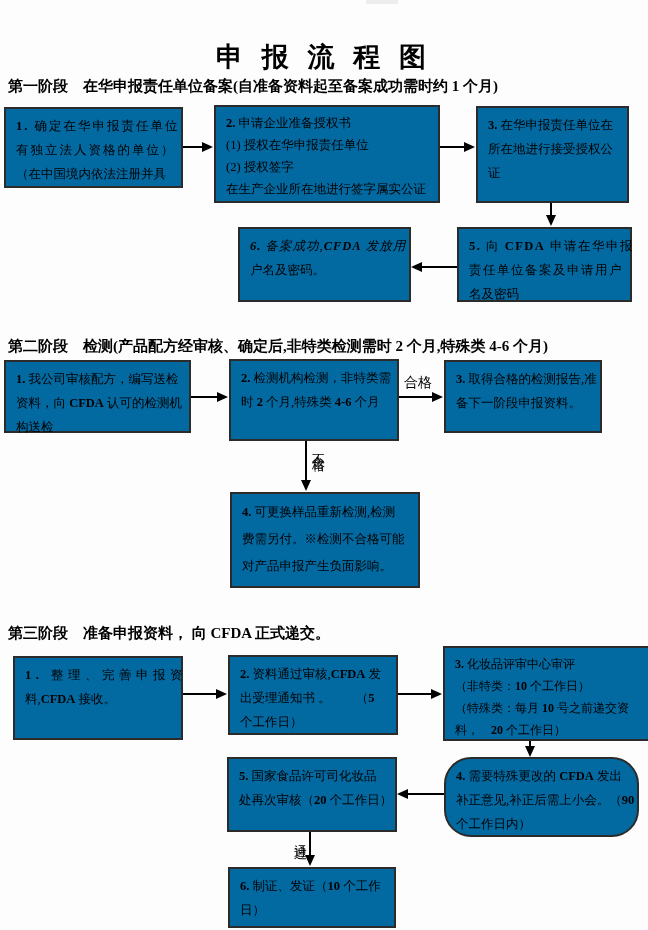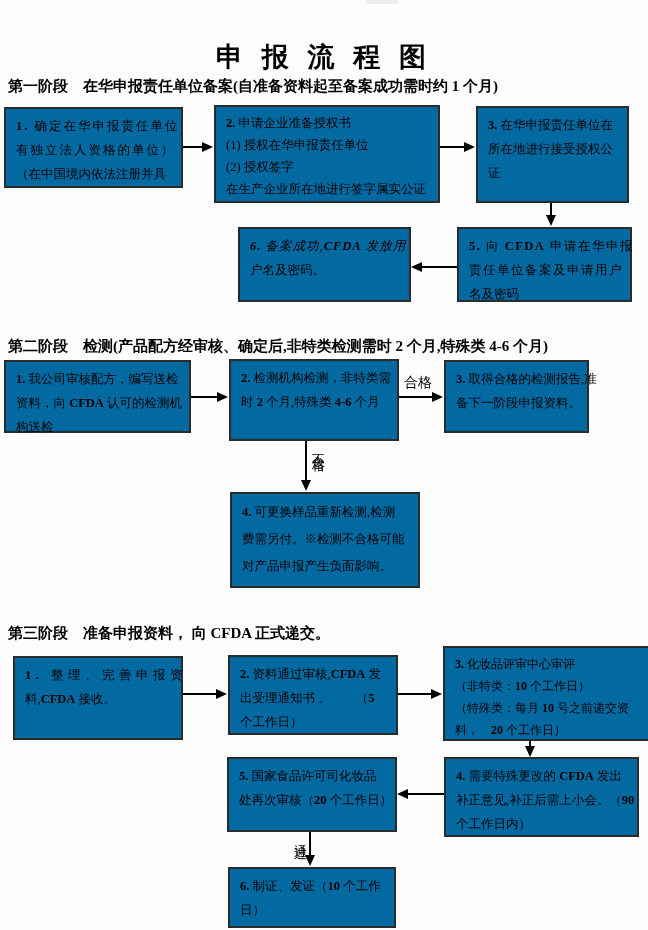--- a/index.html
+++ b/index.html
@@ -103,21 +103,21 @@
     <div class="line" data-name="box-line"><b>1.</b> 我公司审核配方，编写送检</div>
     <div class="line" data-name="box-line">资料，向 <b>CFDA</b> 认可的检测机</div>
     <div class="line" data-name="box-line">构送检</div>
   </div>
 
   <div class="box" style="left:229px;top:359px;width:170px;height:82px;" data-name="s2-box2">
     <div class="line" data-name="box-line"><b>2.</b> 检测机构检测，非特类需</div>
     <div class="line" data-name="box-line">时 <b>2</b> 个月,特殊类 <b>4-6</b> 个月</div>
   </div>
 
-  <div class="box" style="left:444px;top:360px;width:145px;height:73px;" data-name="s2-box3">
+  <div class="box" style="left:444px;top:360px;width:158px;height:73px;" data-name="s2-box3">
     <div class="line" data-name="box-line"><b>3.</b> 取得合格的检测报告,准</div>
     <div class="line" data-name="box-line">备下一阶段申报资料。</div>
   </div>
 
   <div class="box lh27" style="left:230px;top:492px;width:190px;height:96px;" data-name="s2-box4">
     <div class="line" data-name="box-line"><b>4.</b> 可更换样品重新检测,检测</div>
     <div class="line" data-name="box-line">费需另付。※检测不合格可能</div>
     <div class="line" data-name="box-line">对产品申报产生负面影响。</div>
   </div>
 
@@ -145,21 +145,21 @@
     <div class="line" data-name="box-line">个工作日）</div>
   </div>
 
   <div class="box lh22 fs12" style="left:443px;top:646px;width:221px;height:95px;" data-name="s3-box3">
     <div class="line" data-name="box-line"><b>3.</b> 化妆品评审中心审评</div>
     <div class="line" data-name="box-line">（非特类：<b>10</b> 个工作日）</div>
     <div class="line" data-name="box-line">（特殊类：每月 <b>10</b> 号之前递交资</div>
     <div class="line" data-name="box-line">料，　<b>20</b> 个工作日）</div>
   </div>
 
-  <div class="box" style="left:444px;top:757px;width:195px;height:80px;" data-name="s3-box4">
+  <div class="box" style="left:444px;top:757px;width:195px;height:80px;border-radius:27px;" data-name="s3-box4">
     <div class="line" data-name="box-line"><b>4.</b> 需要特殊更改的 <b>CFDA</b> 发出</div>
     <div class="line" data-name="box-line">补正意见,补正后需上小会。（<b>90</b></div>
     <div class="line" data-name="box-line">个工作日内）</div>
   </div>
 
   <div class="box" style="left:227px;top:757px;width:170px;height:75px;" data-name="s3-box5">
     <div class="line" data-name="box-line"><b>5.</b> 国家食品许可司化妆品</div>
     <div class="line" data-name="box-line">处再次审核（<b>20</b> 个工作日）</div>
   </div>
 

